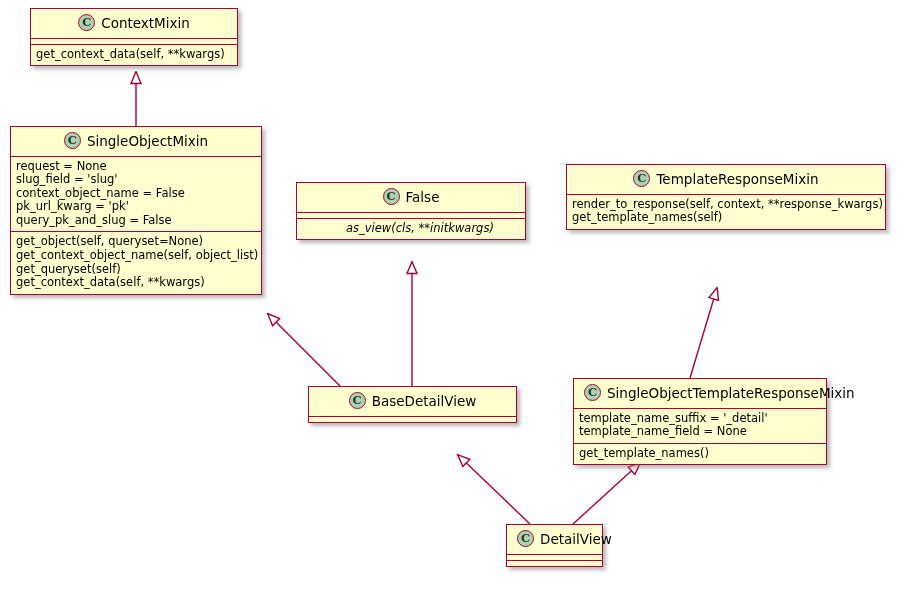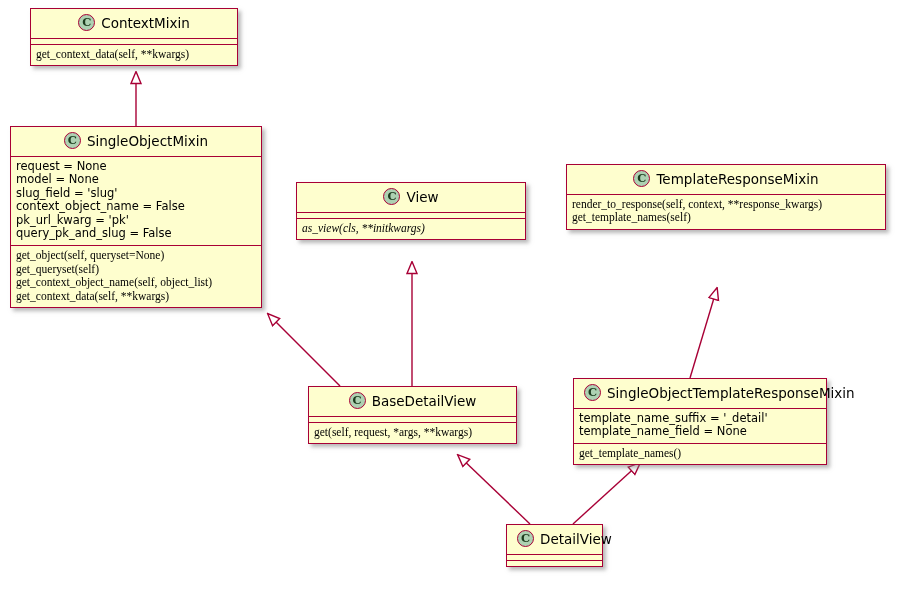--- a/index.html
+++ b/index.html
@@ -74,28 +74,28 @@
   .uml-compartment {
     padding: 3px 5px 4px 5px;
     border-bottom: 1.5px solid #A80036;
     font-size: 11.5px;
     line-height: 13.6px;
     color: #000000;
     white-space: nowrap;
   }
   .uml-compartment:last-child {
     border-bottom: none;
-    font-family: Liberation Serif, serif;
   }
   .uml-compartment.empty {
     padding: 0;
     height: 5px;
   }
   .member.abstract {
     font-style: italic;
+    margin-left: 44px;
   }
   .member {
     display: block;
   }
 
   
   #cls-contextmixin          { left: 30px;  top: 8px;   width: 208px; }
   #cls-singleobjectmixin     { left: 10px;  top: 126px; width: 252px; }
   #cls-view                  { left: 296px; top: 182px; width: 230px; }
   #cls-templateresponsemixin { left: 566px; top: 164px; width: 320px; }
@@ -149,37 +149,36 @@
       <span class="member">get_context_data(self, **kwargs)</span>
     </div>
   </div>
 
   <div class="uml-class" id="cls-singleobjectmixin">
     <div class="uml-header">
       <span class="class-icon"><span>C</span></span><span>SingleObjectMixin</span>
     </div>
     <div class="uml-compartment">
       <span class="member">request = None</span>
-      <span class="member">model = None</span>
       <span class="member">slug_field = 'slug'</span>
       <span class="member">context_object_name = False</span>
       <span class="member">pk_url_kwarg = 'pk'</span>
       <span class="member">query_pk_and_slug = False</span>
     </div>
     <div class="uml-compartment">
       <span class="member">get_object(self, queryset=None)</span>
+      <span class="member">get_context_object_name(self, object_list)</span>
       <span class="member">get_queryset(self)</span>
-      <span class="member">get_context_object_name(self, object_list)</span>
       <span class="member">get_context_data(self, **kwargs)</span>
     </div>
   </div>
 
   <div class="uml-class" id="cls-view">
     <div class="uml-header">
-      <span class="class-icon"><span>C</span></span><span>View</span>
+      <span class="class-icon"><span>C</span></span><span>False</span>
     </div>
     <div class="uml-compartment empty"></div>
     <div class="uml-compartment">
       <span class="member abstract">as_view(cls, **initkwargs)</span>
     </div>
   </div>
 
   <div class="uml-class" id="cls-templateresponsemixin">
     <div class="uml-header">
       <span class="class-icon"><span>C</span></span><span>TemplateResponseMixin</span>
@@ -188,23 +187,20 @@
       <span class="member">render_to_response(self, context, **response_kwargs)</span>
       <span class="member">get_template_names(self)</span>
     </div>
   </div>
 
   <div class="uml-class" id="cls-basedetailview">
     <div class="uml-header">
       <span class="class-icon"><span>C</span></span><span>BaseDetailView</span>
     </div>
     <div class="uml-compartment empty"></div>
-    <div class="uml-compartment">
-      <span class="member">get(self, request, *args, **kwargs)</span>
-    </div>
   </div>
 
   <div class="uml-class" id="cls-sotrmixin">
     <div class="uml-header">
       <span class="class-icon"><span>C</span></span><span>SingleObjectTemplateResponseMixin</span>
     </div>
     <div class="uml-compartment">
       <span class="member">template_name_suffix = '_detail'</span>
       <span class="member">template_name_field = None</span>
     </div>

